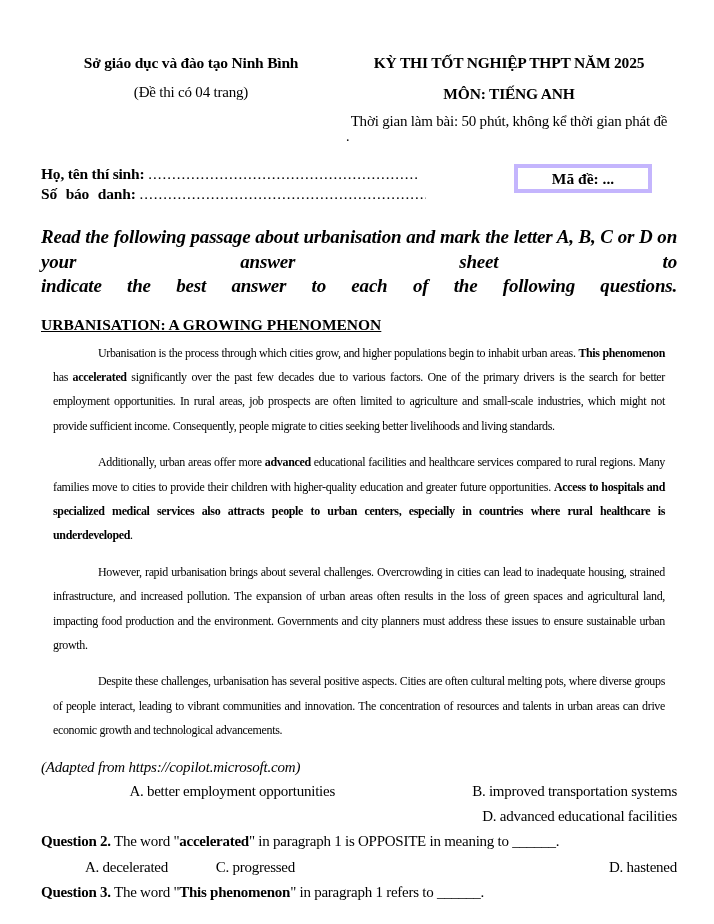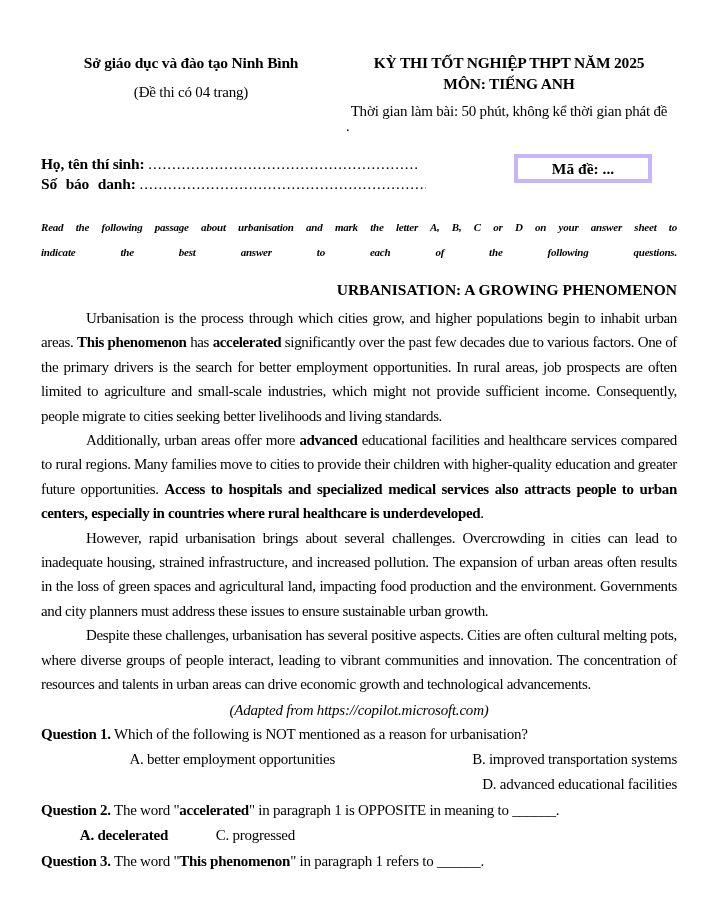--- a/index.html
+++ b/index.html
@@ -10,59 +10,59 @@
   }
   .page { padding: 52px 37px 0 41px; }
 
   
   .hdr { display: flex; }
   .hdr-left { width: 300px; text-align: center; }
   .hdr-right { flex: 1; text-align: center; }
   .b15 { font-weight: bold; font-size: 15.5px; line-height: 21px; letter-spacing: -0.2px; }
   .i15 { font-size: 15px; line-height: 20px; letter-spacing: -0.2px; }
   .mt8 { margin-top: 9px; }
-  .mt9 { }
+  .mt9 { margin-top: 10px; }
   .mt7 { margin-top: 7px; }
   .hdr-dot { text-align: left; padding-left: 5px; font-size: 14px; line-height: 12px; }
 
   
   .cand { display: flex; margin-top: 21px; align-items: flex-start; }
   .cand-left { flex: 1; }
   .cand-line { font-size: 15.5px; line-height: 20px; white-space: nowrap; }
   .lbl { font-weight: bold; letter-spacing: -0.2px; }
   .lbl-wide { word-spacing: 5px; }
   .dots { display: inline-block; overflow: hidden; white-space: nowrap;
           letter-spacing: 1px; font-size: 15px; height: 17px; vertical-align: -2px; }
   .dots1 { width: 272px; }
   .dots2 { width: 286px; }
   .code-box { border: 4px solid #c4b5fd; width: 130px; height: 21px; margin-right: 25px;
               text-align: center; font-weight: bold; font-size: 15.5px; line-height: 21px; }
 
   
   .instr { margin-top: 21px; font-weight: bold; font-style: italic;
-           font-size: 11px; letter-spacing: -0.2px; }
+           font-size: 19px; letter-spacing: -0.2px; }
   .instr-line { text-align: justify; text-align-last: justify; line-height: 24.5px; }
 
   
-  .ptitle { margin-top: 15px; text-align: right; font-weight: bold;
-            font-size: 15.5px; line-height: 22px; }
-  .para { margin: 0; font-size: 15px; letter-spacing: -0.35px; line-height: 24.4px;
+  .ptitle { margin-top: 15px; text-align: left; font-weight: bold;
+            font-size: 15.5px; line-height: 22px; text-decoration: underline; }
+  .para { margin: 12px; font-size: 12px; letter-spacing: -0.35px; line-height: 24.4px;
           text-align: justify; text-indent: 45px; }
   .para-first { margin-top: 5px; }
-  .attr { text-align: center; font-style: italic; font-size: 15px;
+  .attr { text-align: left; font-style: italic; font-size: 15px;
           letter-spacing: -0.2px; line-height: 24px; margin-top: 1px; }
 
   
   .qsec { font-size: 15px; letter-spacing: -0.25px; }
   .q { line-height: 25.4px; }
   .q b, .qb { font-weight: bold; }
   .optrow { display: flex; line-height: 25.4px; text-align: right; }
   .optA { width: 294px; }
   .optB { flex: 1; }
-  .o1 { width: 127px; font-weight: bold; }
+  .o1 { width: 127px; }
   .o2 { width: 125px; }
   .o3 { width: 127px; }
   .o4 { flex: 1; }
 </style>
 </head>
 <body>
 
 <div class="page">
 
   <div class="hdr">
@@ -98,32 +98,32 @@
   <p class="para"><span>Additionally, urban areas offer more </span><b>advanced</b><span> educational facilities and healthcare services compared to rural regions. Many families move to cities to provide their children with higher-quality education and greater future opportunities. </span><b>Access to hospitals and specialized medical services also attracts people to urban centers, especially in countries where rural healthcare is underdeveloped</b><span>.</span></p>
 
   <p class="para"><span>However, rapid urbanisation brings about several challenges. Overcrowding in cities can lead to inadequate housing, strained infrastructure, and increased pollution. The expansion of urban areas often results in the loss of green spaces and agricultural land, impacting food production and the environment. Governments and city planners must address these issues to ensure sustainable urban growth.</span></p>
 
   <p class="para"><span>Despite these challenges, urbanisation has several positive aspects. Cities are often cultural melting pots, where diverse groups of people interact, leading to vibrant communities and innovation. The concentration of resources and talents in urban areas can drive economic growth and technological advancements.</span></p>
 
   <div class="attr">(Adapted from https://copilot.microsoft.com)</div>
 
   <div class="qsec">
 
-    <div class="q"><b>Question 1.</b><span> Which of the following is NOT mentioned as a reason for urbanisation?</span></div>
     <div class="optrow">
       <span class="optA">A. better employment opportunities</span>
       <span class="optB">B. improved transportation systems</span>
     </div>
     <div class="optrow">
       <span class="optB">D. advanced educational facilities</span>
     </div>
 
     <div class="q"><b>Question 2.</b><span> The word "</span><b class="qb">accelerated</b><span>" in paragraph 1 is OPPOSITE in meaning to ______.</span></div>
     <div class="optrow">
       <span class="o1">A. decelerated</span>
       <span class="o3">C. progressed</span>
+      <span class="o4">D. hastened</span>
     </div>
 
     <div class="q"><b>Question 3.</b><span> The word "</span><b class="qb">This phenomenon</b><span>" in paragraph 1 refers to ______.</span></div>
 
   </div>
 
 </div>
 
 </body></html>

